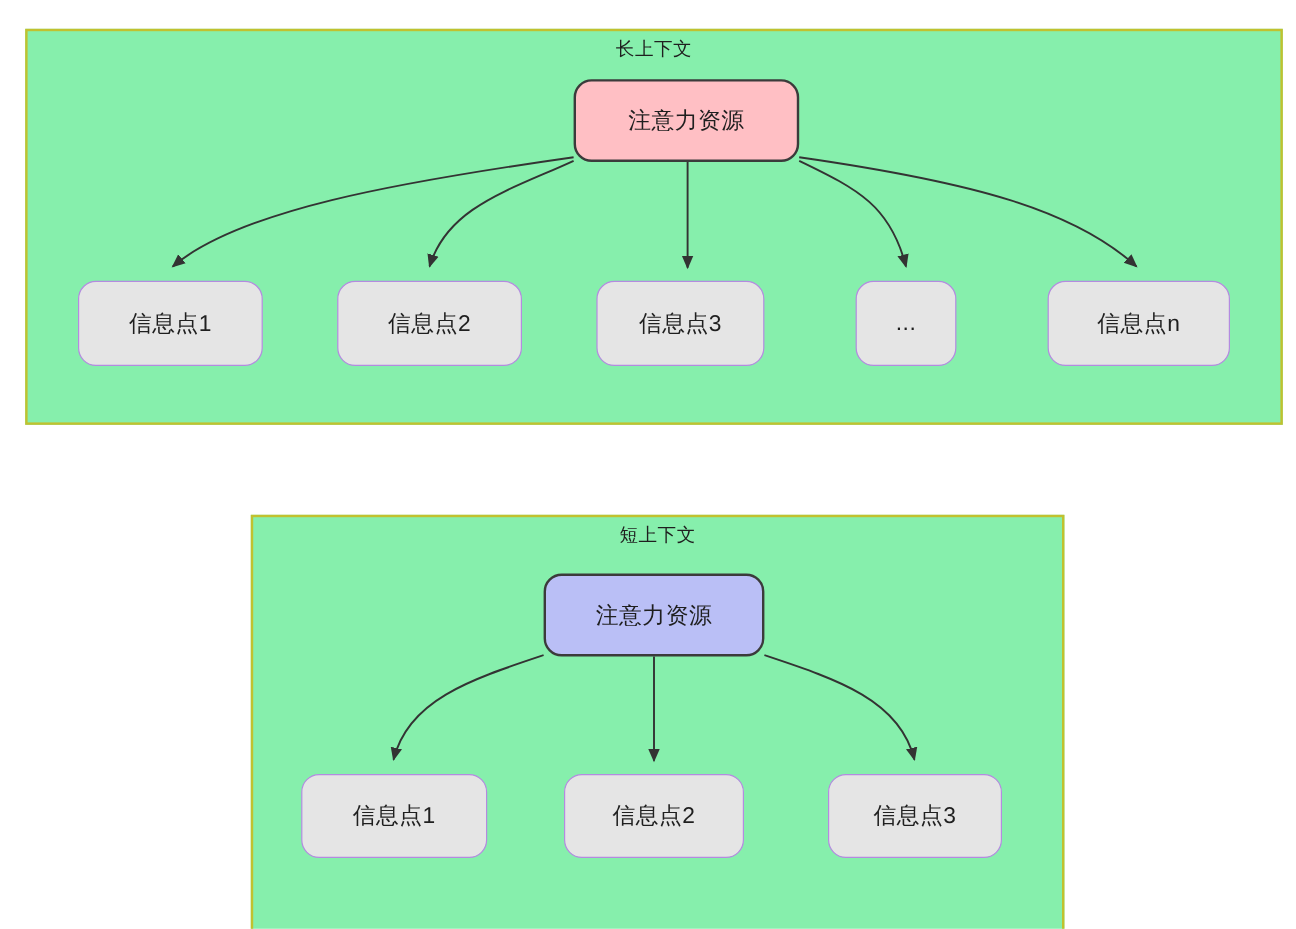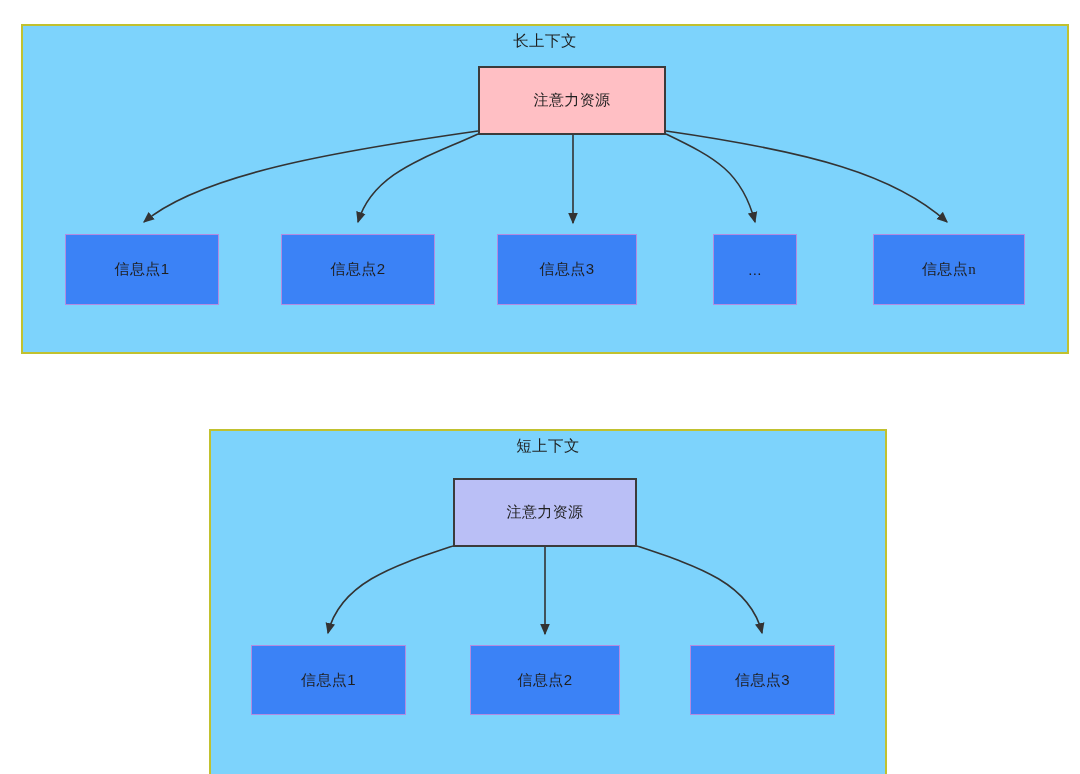--- a/index.html
+++ b/index.html
@@ -18,21 +18,21 @@
   .canvas {
     position: absolute;
     left: 0; top: 0;
     width: 1080px;
     height: 774px;
   }
 
   
   .group {
     position: absolute;
-    background: #7dd3fc;
+    background: #86efac;
     border: 2px solid #C1C12F;
     box-sizing: border-box;
   }
   #group-long {
     left: 21px;
     top: 24px;
     width: 1048px;
     height: 330px;
   }
   #group-short {
@@ -54,45 +54,46 @@
   #group-long .group-title { top: 5px; }
   #group-short .group-title { top: 5px; }
 
   
   .node {
     position: absolute;
     box-sizing: border-box;
     display: flex;
     align-items: center;
     justify-content: center;
-    font-size: 15px;
+    font-size: 19px;
     color: #1f1f1f;
     letter-spacing: 0.4px;
     white-space: nowrap;
+    border-radius: 15px;
   }
   .node.root-pink {
     background: #FFBFC4;
     border: 2.5px solid #3b3b3b;
   }
   .node.root-blue {
     background: #BABFF6;
     border: 2.5px solid #3b3b3b;
   }
   .node.leaf {
-    background: #3b82f6;
+    background: #e5e5e5;
     border: 1.5px solid #B48BE0;
   }
 
   
   #node-long-root { left: 478px; top: 66px;  width: 188px; height: 69px; }
   #node-long-leaf-1 { left: 65px;  top: 234px; width: 154px; height: 71px; }
   #node-long-leaf-2 { left: 281px; top: 234px; width: 154px; height: 71px; }
   #node-long-leaf-3 { left: 497px; top: 234px; width: 140px; height: 71px; }
   #node-long-leaf-4 { left: 713px; top: 234px; width: 84px;  height: 71px; }
-  #node-long-leaf-5 { left: 873px; top: 234px; width: 152px; height: 71px; font-family: Liberation Serif, serif; }
+  #node-long-leaf-5 { left: 873px; top: 234px; width: 152px; height: 71px; }
 
   
   #node-short-root  { left: 453px; top: 478px; width: 184px; height: 69px; }
   #node-short-leaf-1 { left: 251px; top: 645px; width: 155px; height: 70px; }
   #node-short-leaf-2 { left: 470px; top: 645px; width: 150px; height: 70px; }
   #node-short-leaf-3 { left: 690px; top: 645px; width: 145px; height: 70px; }
 
   .edges {
     position: absolute;
     left: 0; top: 0;

